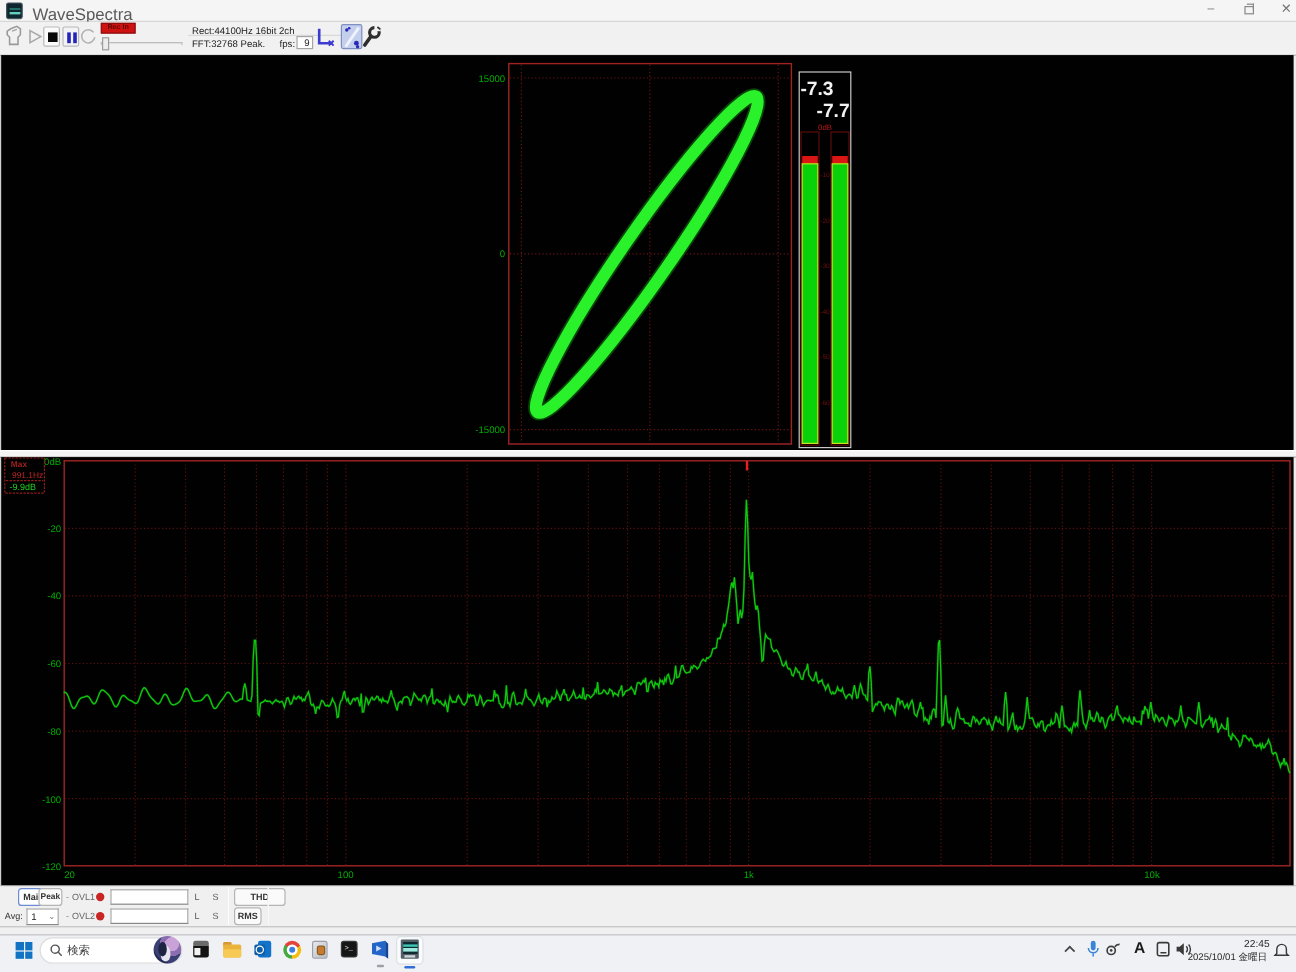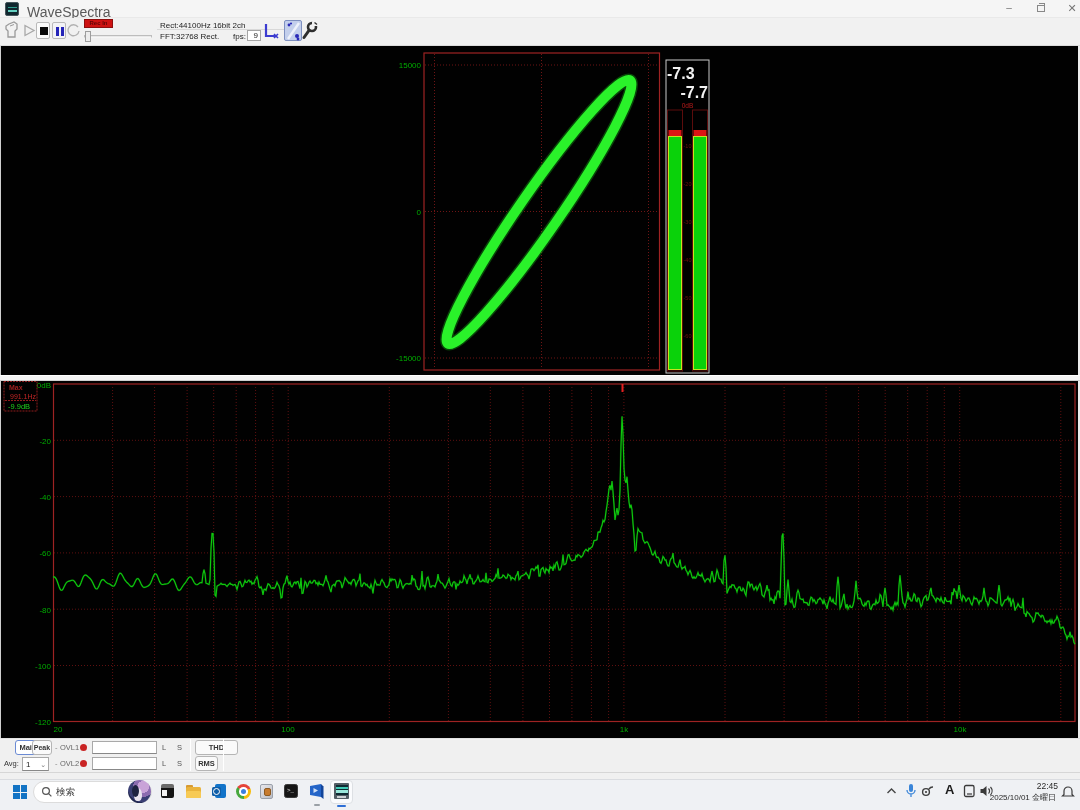--- a/index.html
+++ b/index.html
@@ -51,21 +51,21 @@
  <div class="abs" style="left:7.5px;top:4px;width:3px;height:9px;background:#2424b8"></div>
 </div>
 <svg class="abs" style="left:67px;top:24px" width="14" height="14" viewBox="0 0 14 14">
  <path d="M11 3 A5.5 5.5 0 1 0 12 7" fill="none" stroke="#b2b2b2" stroke-width="1.3"></path>
 </svg>
 <div class="abs" style="left:84px;top:19px;width:29px;height:9px;background:#ce1212;border:1px solid #8d0f0f;color:#600606;font-size:6px;font-weight:bold;text-align:center;line-height:7px">Rec In</div>
 <div class="abs" style="left:84px;top:35px;width:68px;height:3px;background:#e9e9e9;border:1px solid #bdbdbd;border-bottom-color:#f6f6f6"></div>
 <div class="abs" style="left:85px;top:31px;width:6px;height:11px;background:#ececec;border:1px solid #9d9d9d"></div>
 <div class="abs" style="left:157px;top:29px;width:128px;height:1px;background:#d8d8d8"></div>
 <div class="abs" style="left:160px;top:21px;font-size:8px;color:#1d1d1d">Rect:44100Hz 16bit 2ch</div>
-<div class="abs" style="left:160px;top:31.5px;font-size:8px;color:#1d1d1d">FFT:32768 Rect.</div>
+<div class="abs" style="left:160px;top:31.5px;font-size:8px;color:#1d1d1d">FFT:32768 Peak.</div>
 <div class="abs" style="left:233px;top:31.5px;font-size:8px;color:#1d1d1d">fps:</div>
 <div class="abs" style="left:247px;top:30px;width:14px;height:11px;background:#fff;border:1px solid #a5a5a5;font-size:8px;color:#1d1d1d;text-align:right;padding-right:2px">9</div>
 <svg class="abs" style="left:262px;top:22px" width="20" height="20" viewBox="0 0 20 20">
  <path d="M4 2 L4 14 L15 14" fill="none" stroke="#3b3bd0" stroke-width="2.2"></path>
  <path d="M12 16 l4 -4 M12 12 l4 4" stroke="#3b3bd0" stroke-width="1.6"></path>
 </svg>
 <div class="abs" style="left:284px;top:20px;width:18px;height:21px;background:#c3cfec;border:1px solid #7e90c0;border-radius:2px">
  <svg class="abs" style="left:0;top:0" width="17" height="20" viewBox="0 0 17 20">
   <path d="M14 2 L3 18" stroke="#eef2fb" stroke-width="2.4"></path>
   <circle cx="4" cy="4" r="1.4" fill="#2a2ab8"></circle>

